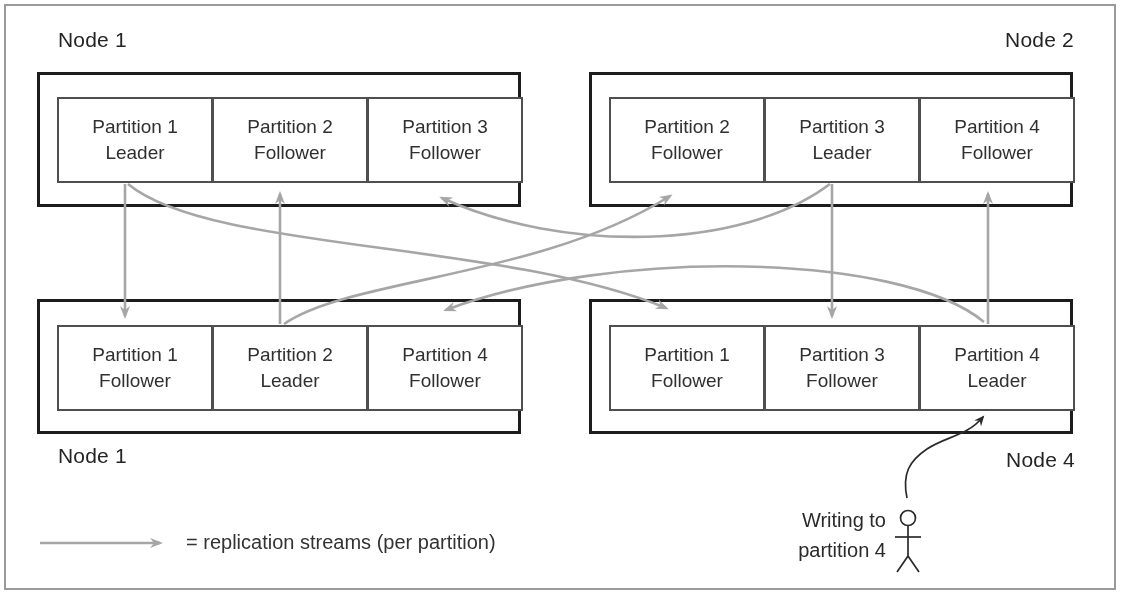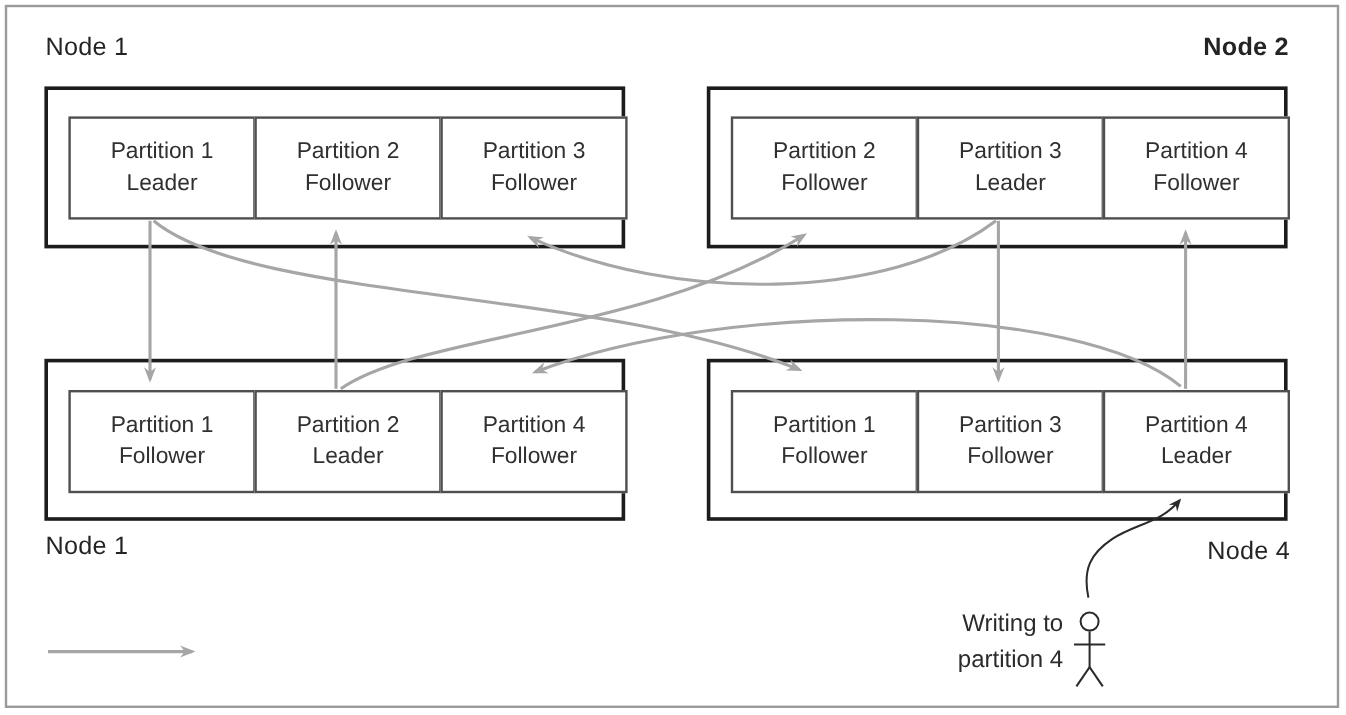--- a/index.html
+++ b/index.html
@@ -41,23 +41,24 @@
   }
   .row1{top:97px;}
   .row2{top:325px;}
   .c1L{left:57px;}  .c2L{left:212px;} .c3L{left:367px;}
   .c1R{left:609px;} .c2R{left:764px;} .c3R{left:919px;}
   .node-label{
     position:absolute;
     font-size:21px;
     color:#242424;
     letter-spacing:0.2px;
+    margin-left:20px;
   }
   #node1-label{left:38px;top:28px;}
-  #node2-label{right:48px;top:28px;text-align:right;font-weight:bold;}
+  #node2-label{right:48px;top:28px;text-align:right;}
   #node3-label{left:38px;top:444px;}
   #node4-label{right:47px;top:448px;text-align:left;}
   .arrow-layer{
     position:absolute;left:0;top:0;width:1122px;height:596px;
     pointer-events:none;
   }
   .legend-text{
     position:absolute;left:186px;top:531px;
     font-size:20px;color:#333333;
   }
@@ -161,19 +162,20 @@
 
     <g stroke="#2b2b2b" stroke-width="1.7" fill="none">
       <circle cx="908" cy="518" r="7.5"></circle>
       <path d="M908,526 L908,556"></path>
       <path d="M895,537 L921,537"></path>
       <path d="M908,556 L897,572"></path>
       <path d="M908,556 L919,572"></path>
     </g>
   </svg>
 
+  <div class="legend-text">= replication streams (per partition)</div>
 
   <div class="write-label">
     <div>Writing to</div>
     <div>partition 4</div>
   </div>
 
 </div>
 
 </body></html>

